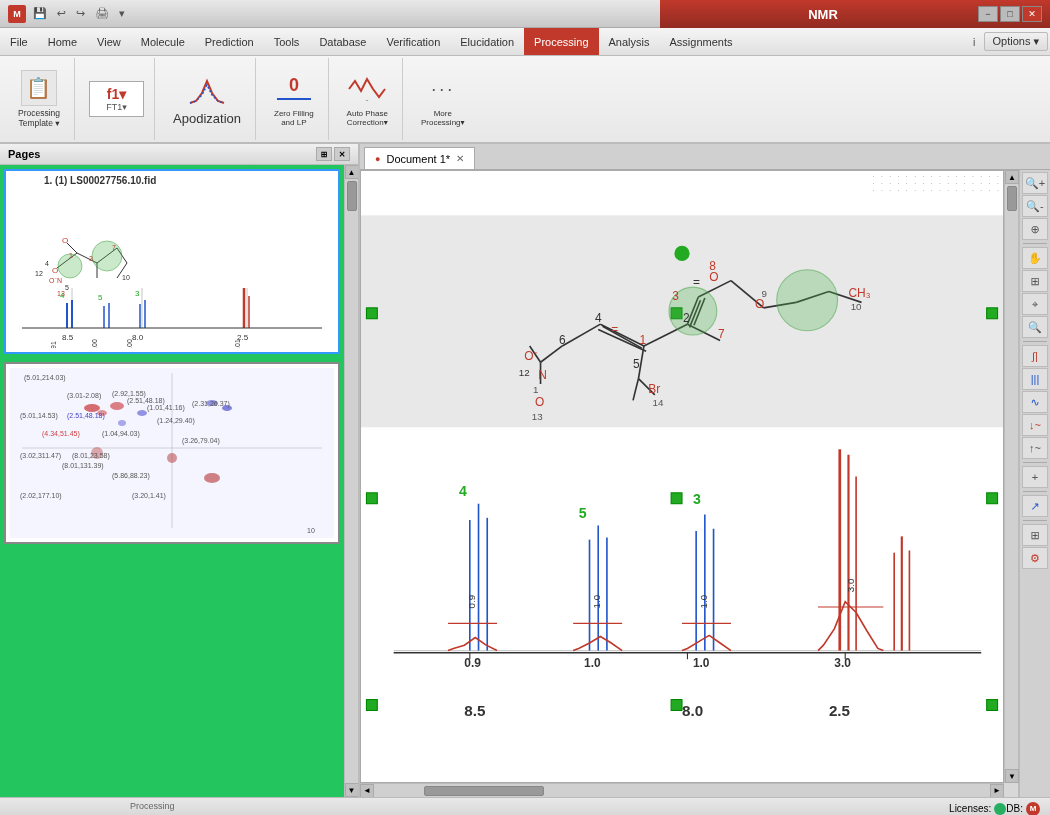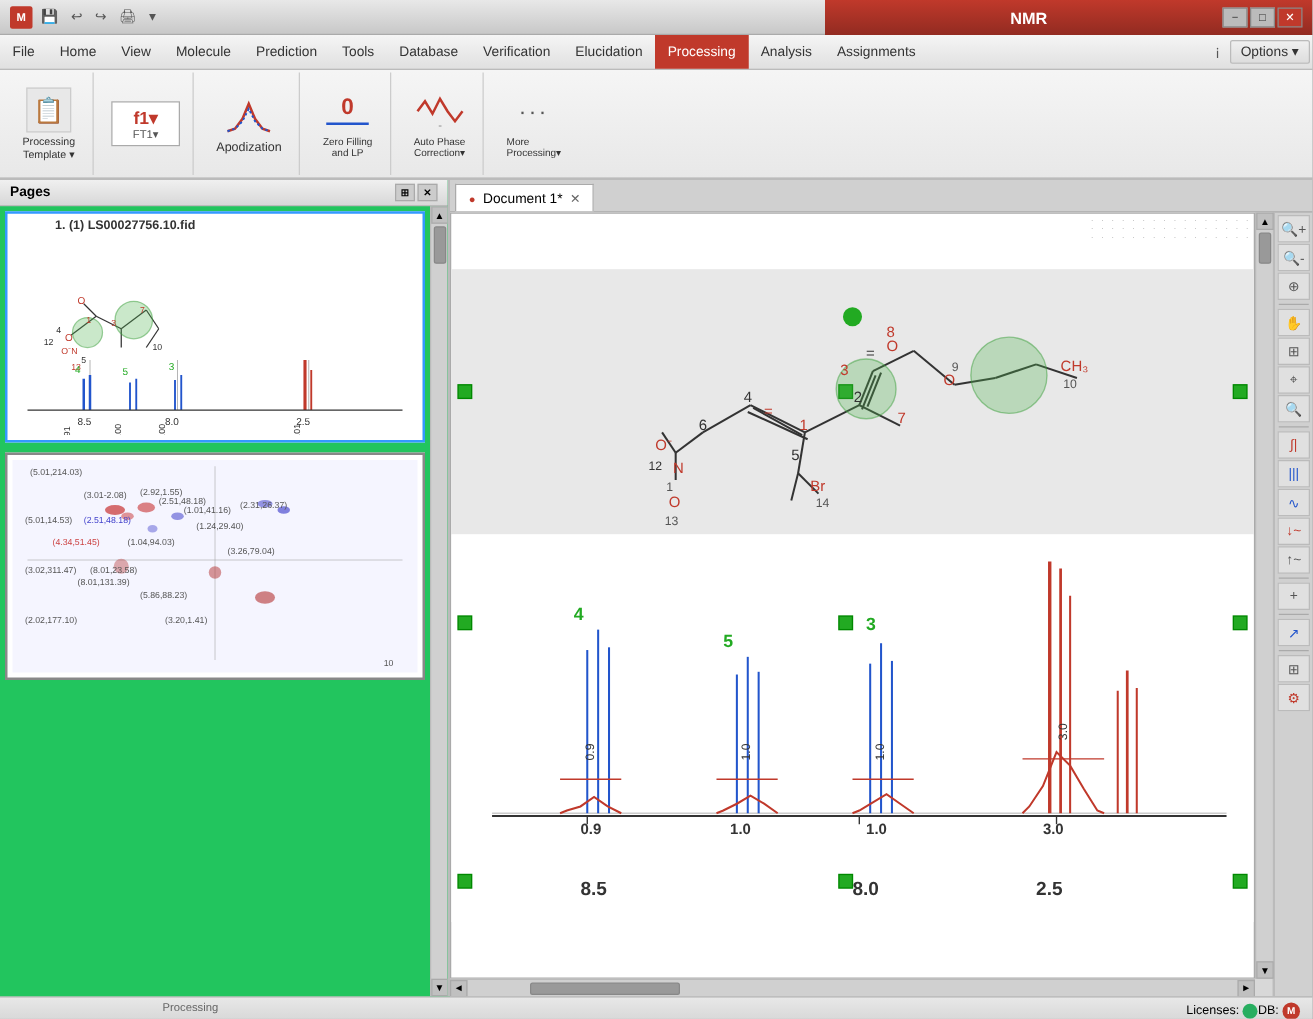--- a/index.html
+++ b/index.html
@@ -82,21 +82,21 @@
     .ribbon-btn {
       display: flex;
       flex-direction: column;
       align-items: center;
       justify-content: center;
       padding: 3px 6px;
       cursor: pointer;
       border-radius: 2px;
       min-width: 50px;
     }
-    .ribbon-btn .label { font-size: 10px; color: #333; text-align: center; margin-top: 2px; }
+    .ribbon-btn .label { font-size: 13px; color: #333; text-align: center; margin-top: 2px; }
     .ribbon-btn .label.small { font-size: 8px; }
 
     
     .ft-box {
       background: white;
       border: 1px solid #aaa;
       padding: 4px 8px;
       display: flex;
       flex-direction: column;
       align-items: center;
@@ -347,21 +347,21 @@
         </svg>
       </div>
       <div class="label small" style="text-align:center;">Auto Phase<br>Correction▾</div>
     </div>
   </div>
 
 
   <div class="ribbon-group" style="align-items:center;justify-content:center;min-width:55px;border-right:none;">
     <div class="ribbon-btn">
       <div style="width:38px;height:36px;display:flex;align-items:center;justify-content:center;font-size:18px;color:#555;letter-spacing:2px;">···</div>
-      <div class="label small" style="text-align:left;">More<br>Processing▾</div>
+      <div class="label small" style="text-align:center;">More<br>Processing▾</div>
     </div>
   </div>
 
   <div style="position:absolute;left:130px;bottom:4px;font-size:9px;color:#666;">Processing</div>
 </div>
 
 <div class="main-layout">
 
   <div class="pages-panel">
     <div class="pages-header">

